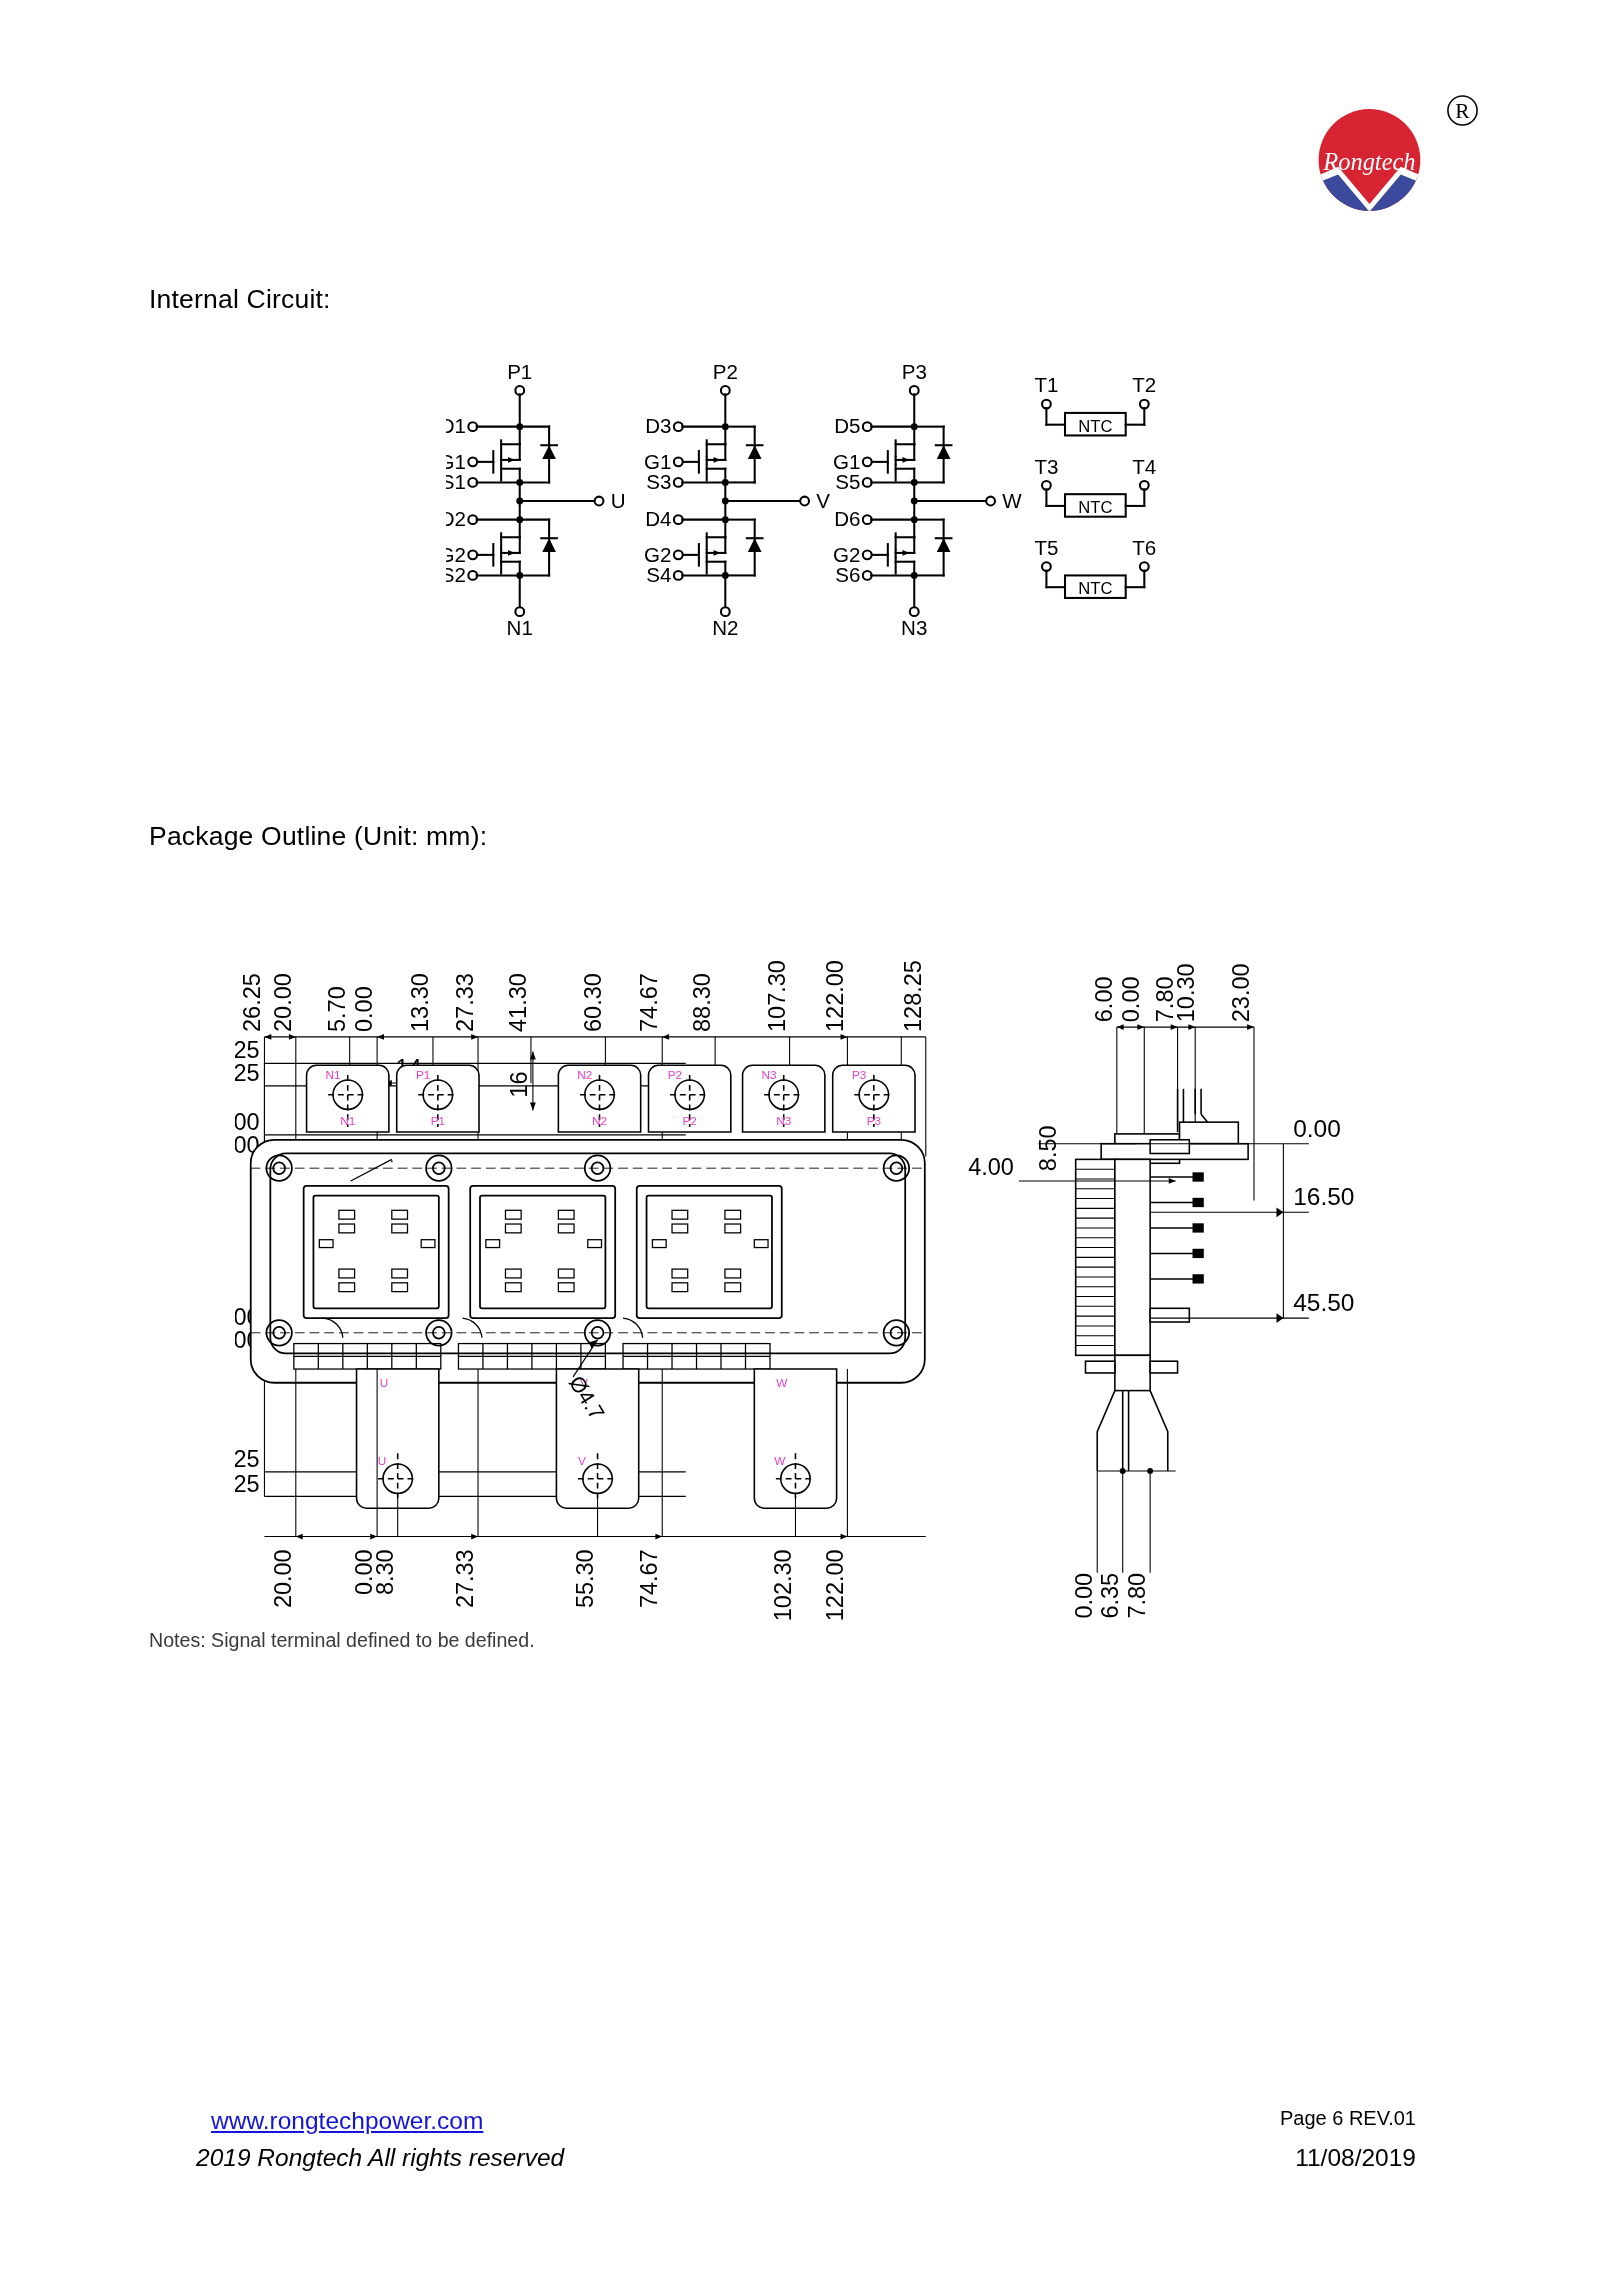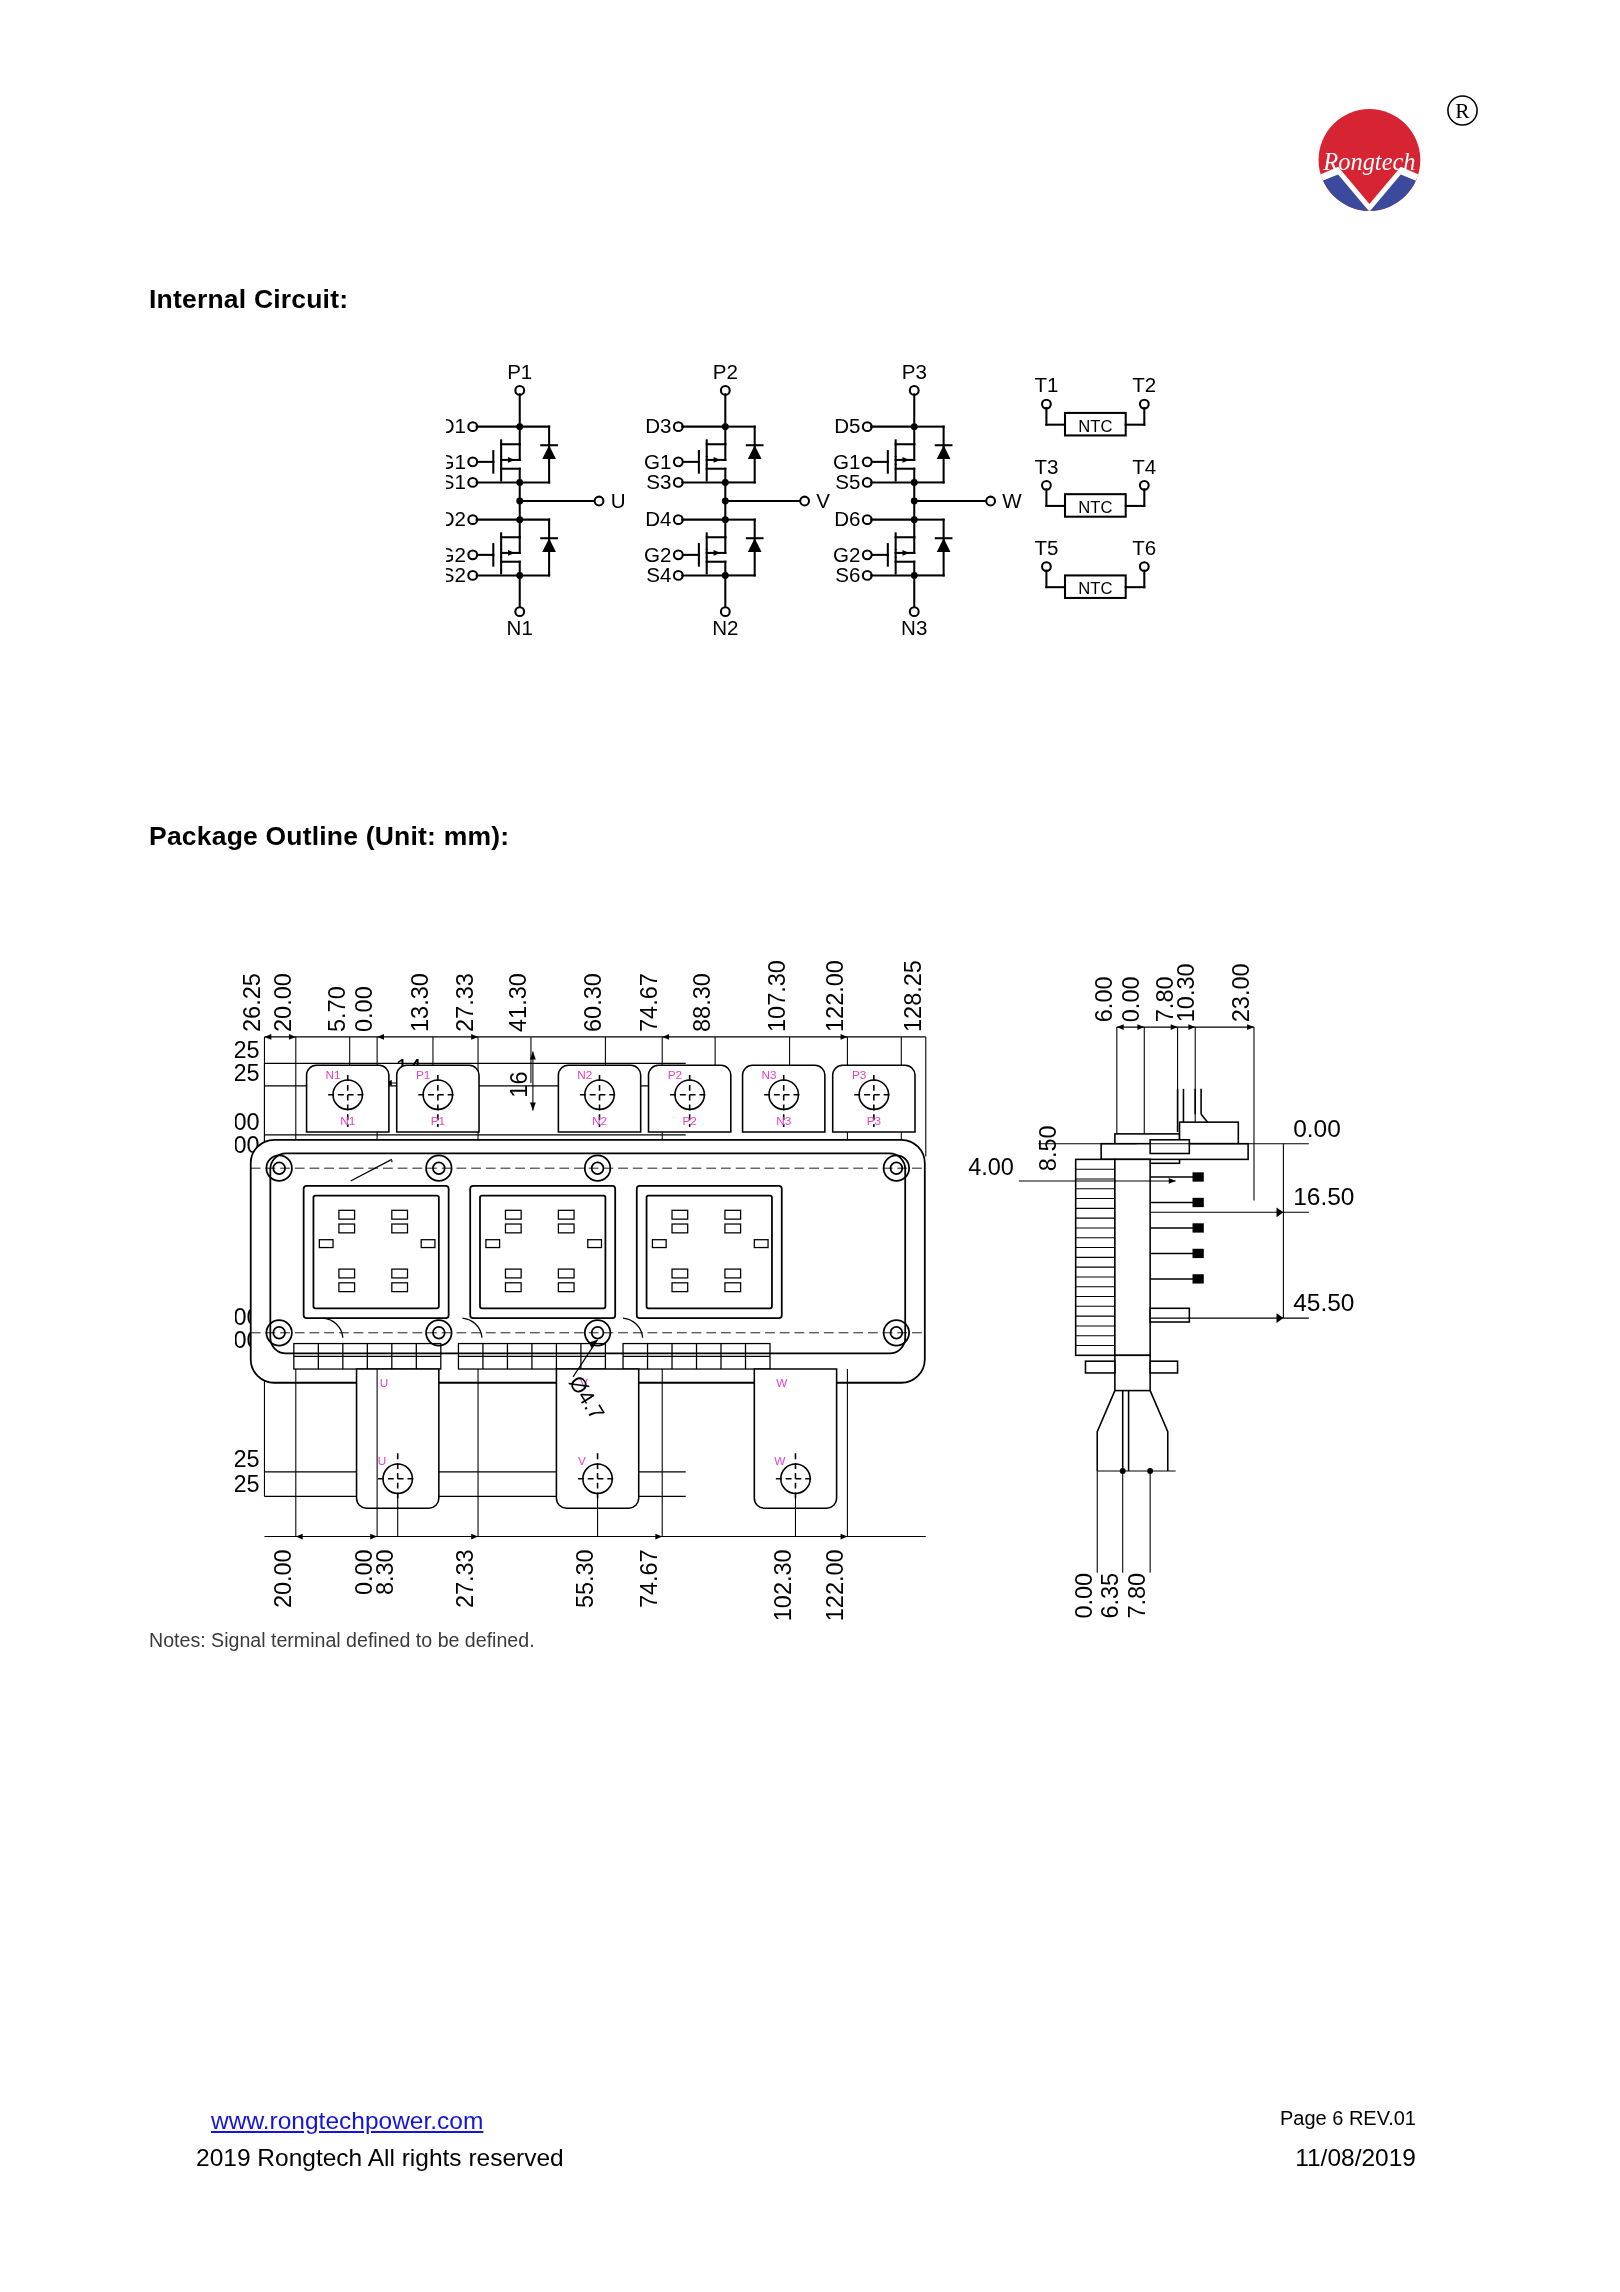--- a/index.html
+++ b/index.html
@@ -4,30 +4,30 @@
 <style>
   html,body{margin:0;padding:0;background:#fff;}
   body{width:1620px;height:2293px;position:relative;font-family:"Liberation Sans",sans-serif;color:#000;}
   .page{position:absolute;left:0;top:0;width:1620px;height:2293px;background:#fff;overflow:hidden;}
 
   
   .logo-wrap{position:absolute;left:1299px;top:93px;width:181px;height:123px;}
   .logo-reg{position:absolute;right:0px;top:0px;font-size:33px;font-family:"Liberation Serif",serif;line-height:1;}
 
   
-  .heading{position:absolute;font-size:26.5px;font-weight:bold;letter-spacing:0.2px;white-space:nowrap;}
+  .heading{position:absolute;font-size:26.5px;font-weight:normal;letter-spacing:0.2px;white-space:nowrap;}
   #h-internal{left:149px;top:284px;}
   #h-package{left:149px;top:821px;}
 
   .notes{position:absolute;left:149px;top:1629px;font-size:19.6px;color:#3a3a3a;white-space:nowrap;}
 
   
   .footer{position:absolute;left:0;top:2107px;width:1620px;height:108px;}
   .f-url{position:absolute;left:211px;top:0px;font-size:24.5px;color:#1414dd;white-space:nowrap;}
-  .f-copy{position:absolute;left:196px;top:37px;font-size:24.5px;white-space:nowrap;}
+  .f-copy{position:absolute;left:196px;top:37px;font-size:24.5px;white-space:nowrap;font-style:italic;}
   .f-page{position:absolute;right:204px;top:0px;font-size:20px;white-space:nowrap;text-align:right;}
   .f-date{position:absolute;right:204px;top:37px;font-size:24.5px;white-space:nowrap;text-align:right;}
 
   svg{display:block;}
   .dim{font-family:"Liberation Sans",sans-serif;}
 </style>
 </head>
 <body>
 
 <div class="page">

